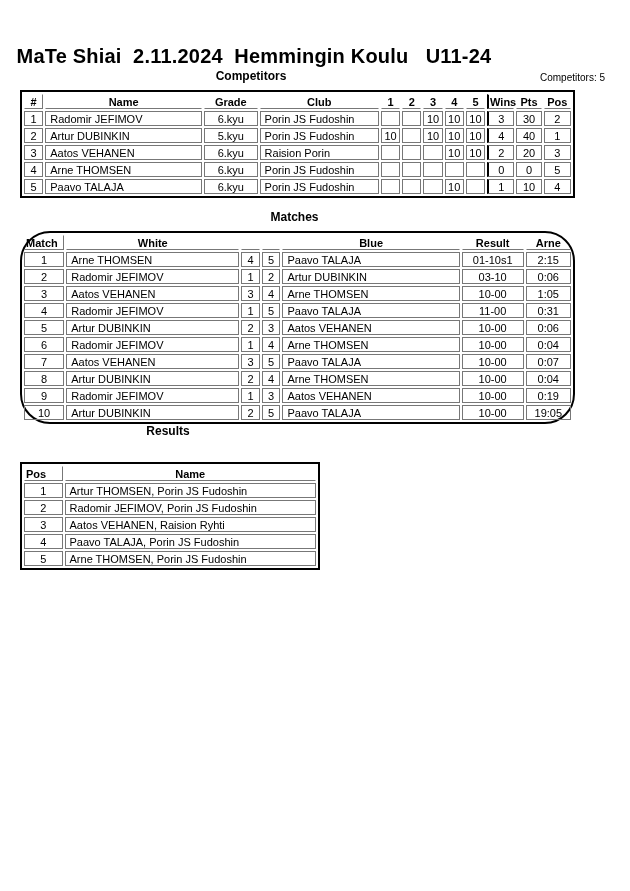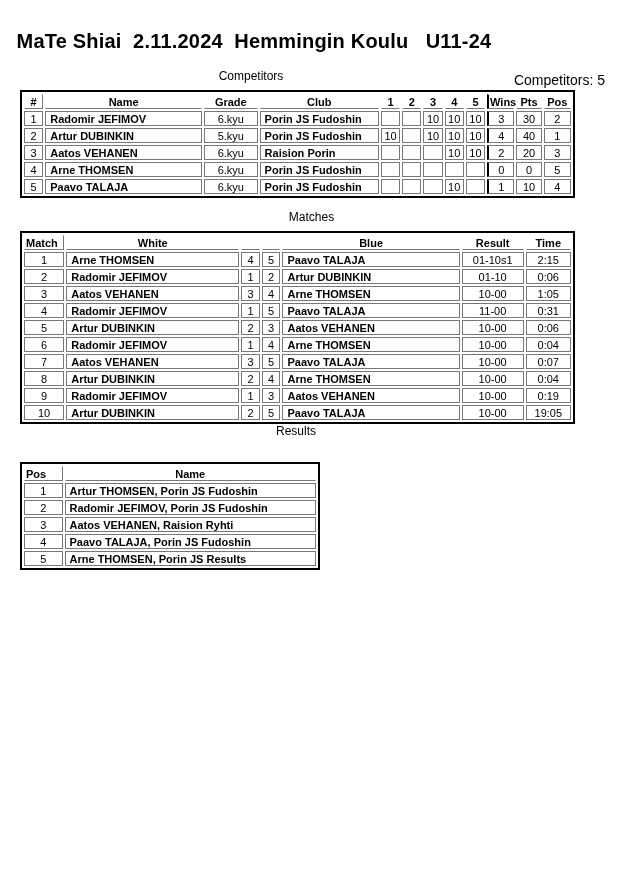--- a/index.html
+++ b/index.html
@@ -1,47 +1,47 @@
 <!DOCTYPE html>
 <html><head>
 <meta charset="utf-8">
 <style>
   html,body { margin:0; padding:0; }
   body {
     width:630px; height:891px; background:#ffffff; color:#000;
     font-family:"Liberation Sans", sans-serif; position:relative; overflow:hidden;
   }
   .doc-title {
-    position:absolute; top:30px; left:0; width:508px; text-align:center;
+    position:absolute; top:45px; left:0; width:508px; text-align:center;
     font-size:20px; font-weight:bold; white-space:pre; letter-spacing:0.2px;
   }
-  .sec-title { position:absolute; font-size:12px; font-weight:normal; text-align:center; }
+  .sec-title { position:absolute; font-size:12px; font-weight:bold; text-align:center; }
   #competitors-title { top:69px; left:20px; width:462px; }
-  #matches-title     { top:210px; left:36px; width:551px; }
-  #results-title     { top:424px; left:20px; width:296px;text-align:right; }
-  .count-label { position:absolute; top:72px; right:25px; font-size:14px; }
+  #matches-title     { top:210px; left:19px; width:551px; }
+  #results-title     { top:424px; left:20px; width:296px; }
+  .count-label { position:absolute; top:72px; right:25px; font-size:10px; }
 
   .tbl-wrap { position:absolute; border:2px solid #000; background:#fff; }
   #competitors-table { top:90px;  left:20px; width:551px; }
-  #matches-table     { top:231px; left:20px; width:551px; }
+  #matches-table     { top:231px; left:20px; width:551px;border-radius:30px; }
   #results-table     { top:462px; left:20px; width:296px; }
 
   table.t { border-collapse:separate; border-spacing:2px; table-layout:fixed; width:100%; }
   table.t td {
     border:1px solid #777; font-size:11px; line-height:12px; height:15px;
     box-sizing:border-box; padding:0 2px; overflow:hidden; white-space:nowrap;
   }
   table.t th {
     border:1px solid transparent; border-bottom:1px solid #777;
     font-size:11px; font-weight:bold; line-height:12px; height:15px;
     box-sizing:border-box; padding:0 1px; white-space:nowrap; overflow:visible;
     text-align:center;
   }
   .ctr { text-align:center; }
-  .lft { text-align:left; padding-left:4px !important;font-weight:bold; }
+  .lft { text-align:left; padding-left:4px !important; }
   .bh  { border-left:2px solid #000 !important; }  
   .br  { border-right:1px solid #777 !important; } 
 </style>
 </head>
 <body>
 
 <div class="doc-title">MaTe Shiai  2.11.2024  Hemmingin Koulu   U11-24</div>
 
 <div class="sec-title" id="competitors-title">Competitors</div>
 <div class="count-label">Competitors: 5</div>
@@ -165,38 +165,38 @@
         <col style="width:44px">
     </colgroup>
     <tbody>
         <tr>
       <th class="br" style="text-align:left">Match</th>
       <th>White</th>
       <th></th>
       <th></th>
       <th>Blue</th>
       <th>Result</th>
-      <th>Time</th>
+      <th>Arne</th>
     </tr>
     <tr>
       <td class="ctr">1</td>
       <td class="lft">Arne THOMSEN</td>
       <td class="ctr">4</td>
       <td class="ctr">5</td>
       <td class="lft">Paavo TALAJA</td>
       <td class="ctr">01-10s1</td>
       <td class="ctr">2:15</td>
     </tr>
     <tr>
       <td class="ctr">2</td>
       <td class="lft">Radomir JEFIMOV</td>
       <td class="ctr">1</td>
       <td class="ctr">2</td>
       <td class="lft">Artur DUBINKIN</td>
-      <td class="ctr">01-10</td>
+      <td class="ctr">03-10</td>
       <td class="ctr">0:06</td>
     </tr>
     <tr>
       <td class="ctr">3</td>
       <td class="lft">Aatos VEHANEN</td>
       <td class="ctr">3</td>
       <td class="ctr">4</td>
       <td class="lft">Arne THOMSEN</td>
       <td class="ctr">10-00</td>
       <td class="ctr">1:05</td>
@@ -292,17 +292,17 @@
     <tr>
       <td class="ctr">3</td>
       <td class="lft">Aatos VEHANEN, Raision Ryhti</td>
     </tr>
     <tr>
       <td class="ctr">4</td>
       <td class="lft">Paavo TALAJA, Porin JS Fudoshin</td>
     </tr>
     <tr>
       <td class="ctr">5</td>
-      <td class="lft">Arne THOMSEN, Porin JS Results</td>
+      <td class="lft">Arne THOMSEN, Porin JS Fudoshin</td>
     </tr>
   </tbody>
     </table>
 </div>
 
 </body></html>

